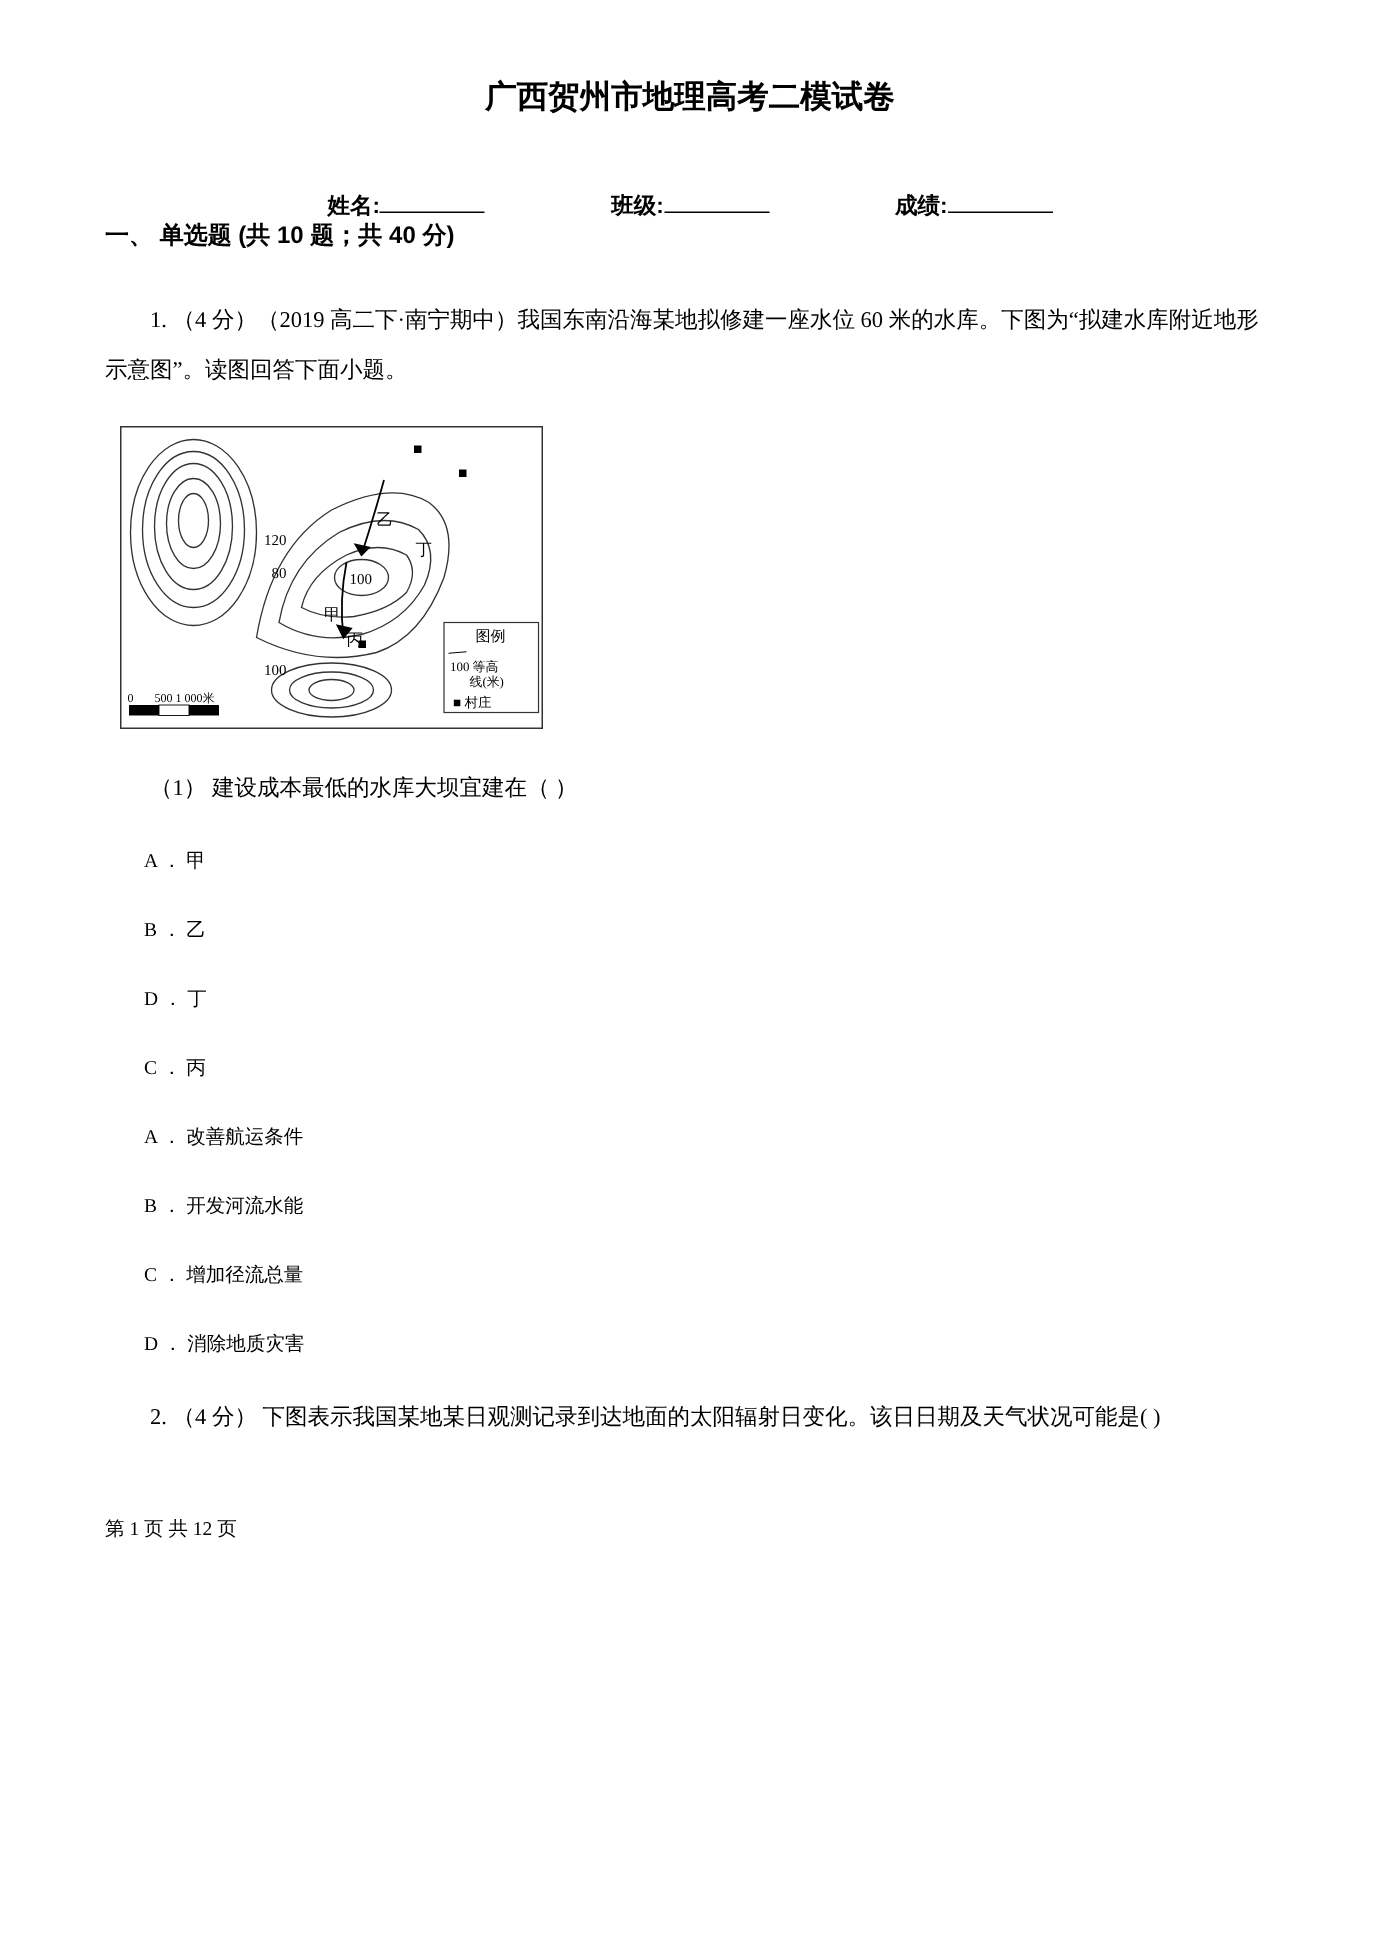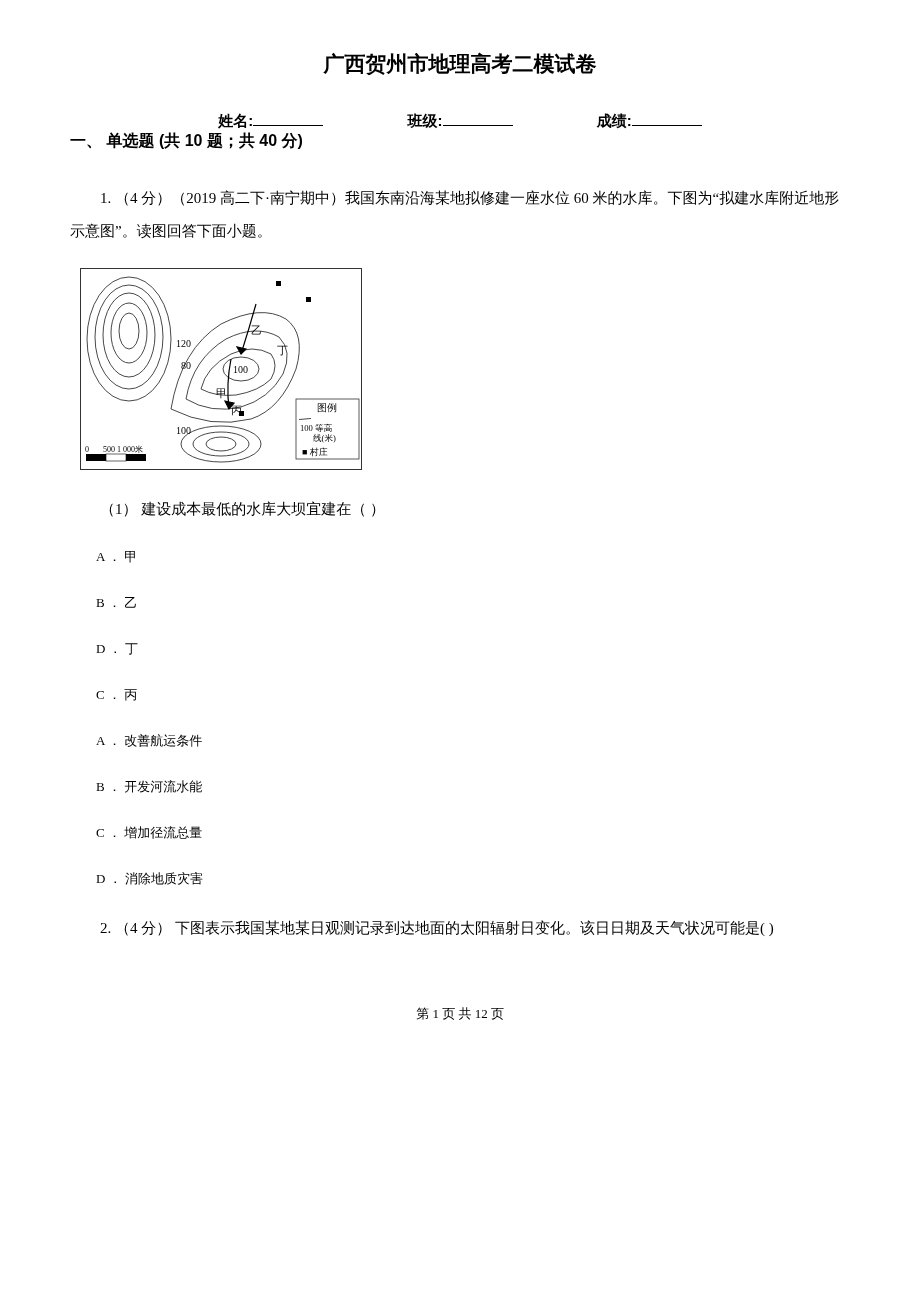--- a/index.html
+++ b/index.html
@@ -13,21 +13,21 @@
     .page {
       padding: 50px 70px 30px 70px;
       box-sizing: border-box;
       width: 920px;
     }
     .title {
       text-align: center;
       font-size: 21px;
       font-weight: bold;
       font-family: "SimHei", "黑体", sans-serif;
-      margin-bottom: 32px;
+      margin-bottom: 48px;
     }
     .info-line {
       text-align: center;
       font-size: 15px;
       font-family: "SimHei", "黑体", sans-serif;
       font-weight: bold;
     }
     .info-item {
       display: inline-block;
       margin: 0 40px;
@@ -60,23 +60,22 @@
       text-indent: 2em;
       margin: 20px 0;
     }
     .option {
       font-size: 13px;
       line-height: 2;
       text-indent: 2em;
       margin: 20px 0;
     }
     .footer {
-      text-align: center;
       font-size: 13px;
-      margin-top: 60px;
+      margin-top: 48px;
     }
     .topo-svg {
       border: 1px solid #333;
       background: #fff;
     }
   </style>
 </head>
 <body>
 
 <div class="page">

